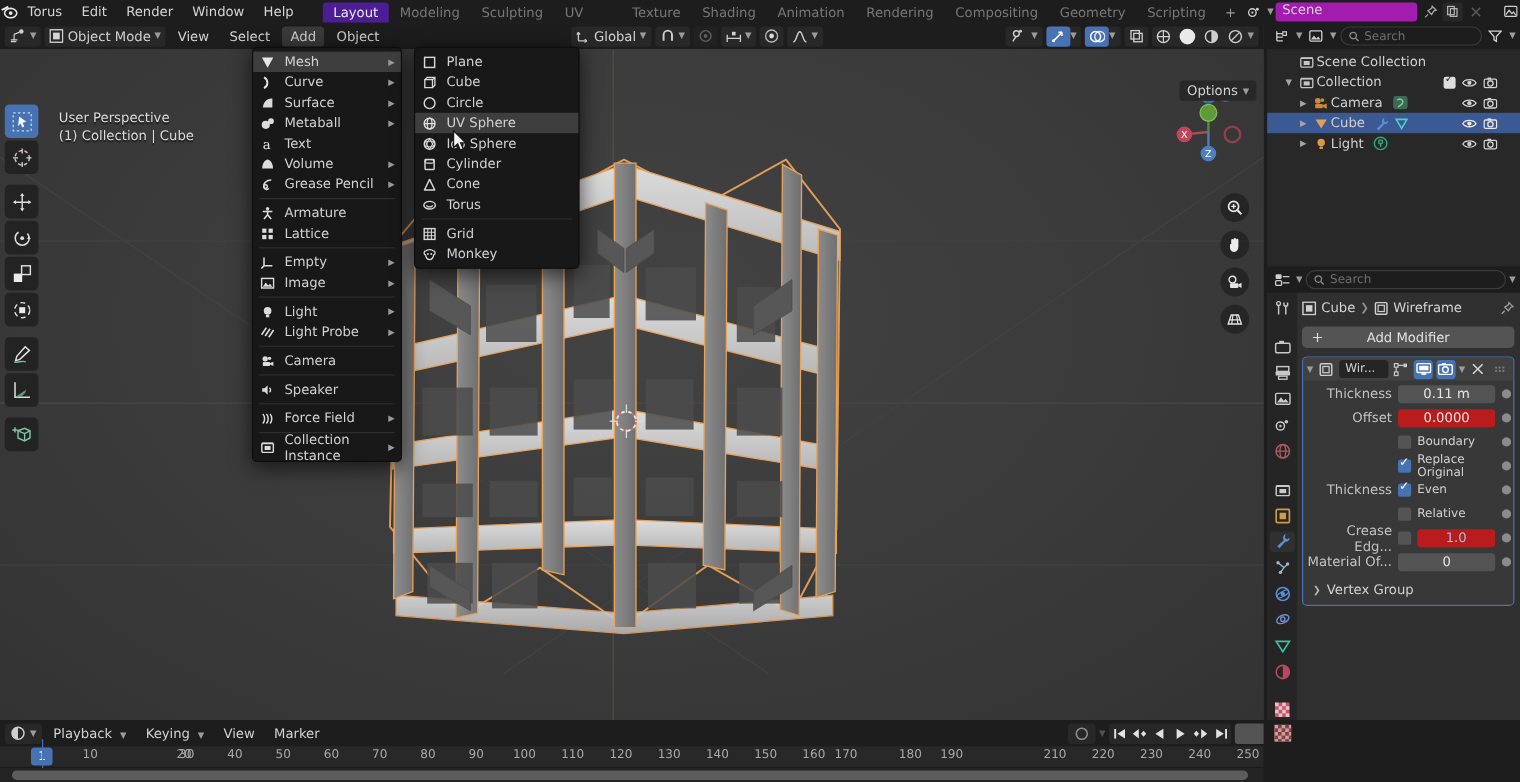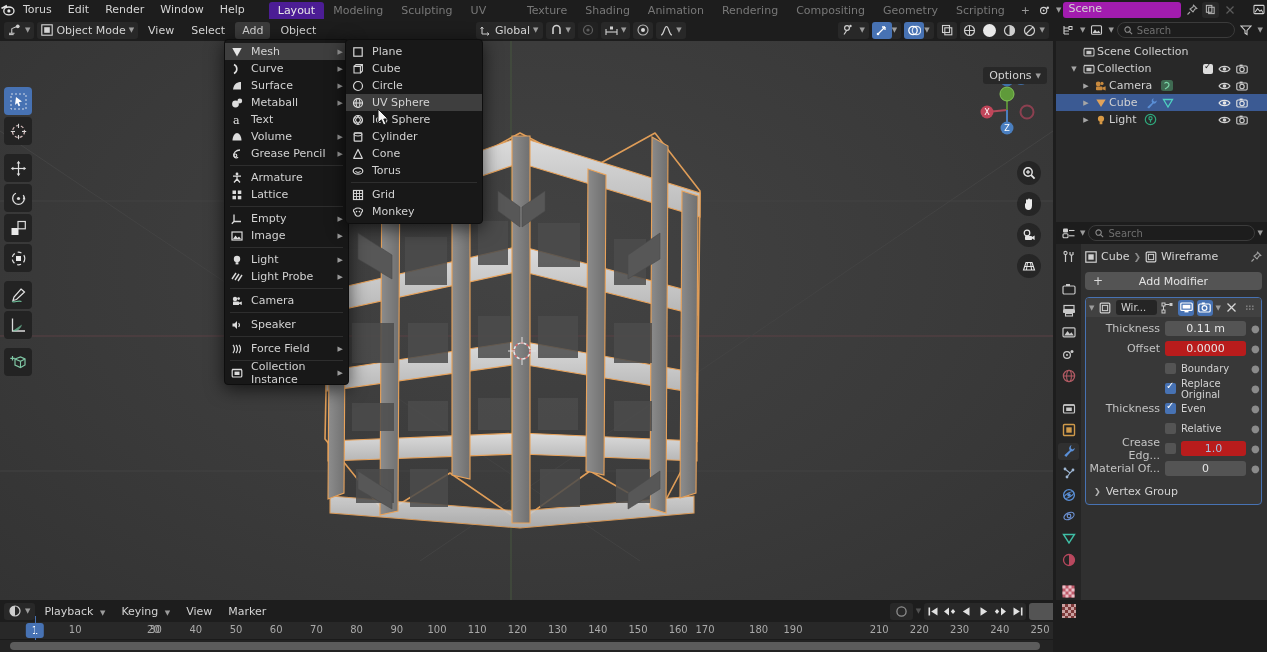--- a/index.html
+++ b/index.html
@@ -56,21 +56,21 @@
   
   #navgiz { position:absolute; right:18px; top:41px; width:56px; height:56px; }
   #navbtns { position:absolute; right:12px; top:120px; display:flex; flex-direction:column; gap:7px; }
   .navb { width:24px; height:24px; border-radius:50%; background:rgba(30,30,30,.72);
     display:flex; align-items:center; justify-content:center; }
   #vpoptions { position:absolute; right:6px; top:26px; height:17px; background:#282828;
     border-radius:3px; display:flex; align-items:center; padding:0 6px; gap:4px;
     font-size:11px; color:#d3d3d3; }
 
   
-  #addmenu { position:absolute; left:224px; top:39px; width:125px; background:#181818;
+  #addmenu { position:absolute; left:210px; top:39px; width:125px; background:#181818;
     border:1px solid #0e0e0e; border-radius:4px; padding:3px 0;
     box-shadow:0 4px 18px rgba(0,0,0,.65); z-index:40; }
   .mi { height:17px; display:flex; align-items:center; padding:0 5px; gap:7px; font-size:11px; color:#d2d2d2; }
   .mi.sel { background:#3e3e3e; }
   .mi .mic { width:14px; height:14px; display:flex; align-items:center; justify-content:center; flex:0 0 14px; }
   .mi .arr { margin-left:auto; font-size:7px; color:#9a9a9a; }
   .mdiv { height:1px; background:#2e2e2e; margin:3px 5px; }
 
   #meshmenu { position:absolute; left:345px; top:39px; width:138px; background:#181818;
     border:1px solid #0e0e0e; border-radius:4px; padding:3px 0;
@@ -454,20 +454,24 @@
       <g>
         <circle cx="522" cy="310" r="8" fill="none" stroke="#d96a6a" stroke-width="1.5" stroke-dasharray="3 3"></circle>
         <circle cx="522" cy="310" r="8" fill="none" stroke="#e8e8e8" stroke-width="1.5" stroke-dasharray="3 3" stroke-dashoffset="3"></circle>
         <line x1="522" y1="296" x2="522" y2="303" stroke="#e0e0e0" stroke-width="1"></line>
         <line x1="522" y1="317" x2="522" y2="324" stroke="#e0e0e0" stroke-width="1"></line>
         <line x1="508" y1="310" x2="515" y2="310" stroke="#e0e0e0" stroke-width="1"></line>
         <line x1="529" y1="310" x2="536" y2="310" stroke="#e0e0e0" stroke-width="1"></line>
       </g>
     </svg>
 
+    <div class="vp-overlay-text">
+      <div>User Perspective</div>
+      <div>(1) Collection | Cube</div>
+    </div>
 
     <div id="vptools">
       <div class="tool active">
         <svg width="17" height="17" viewBox="0 0 17 17">
             <rect x="1" y="1" width="15" height="15" fill="none" stroke="#cfd8e8" stroke-width="1" stroke-dasharray="2 2"></rect>
             <path d="M6 4 L12 8.5 L8.8 9.2 L10.2 12.5 L8.6 13.2 L7.2 10 L5 12 Z" fill="#fff"></path>
           </svg>
       </div>
       <div class="tool">
         <svg width="17" height="17" viewBox="0 0 17 17">

